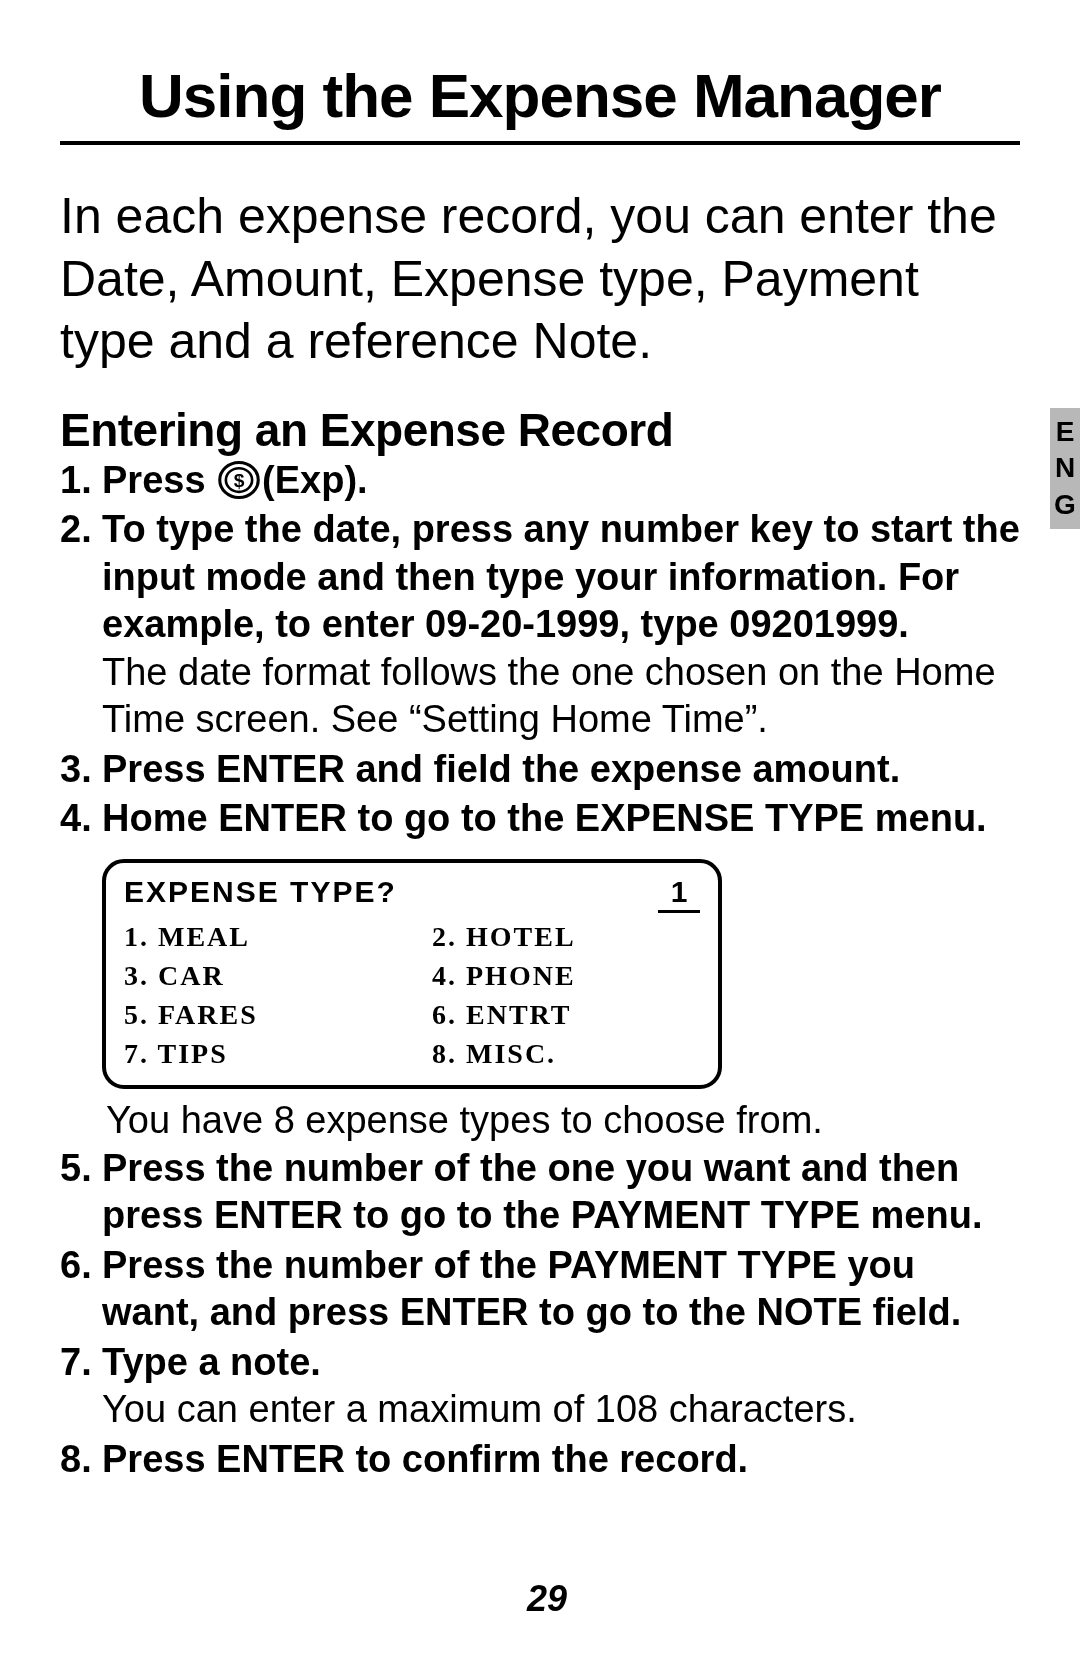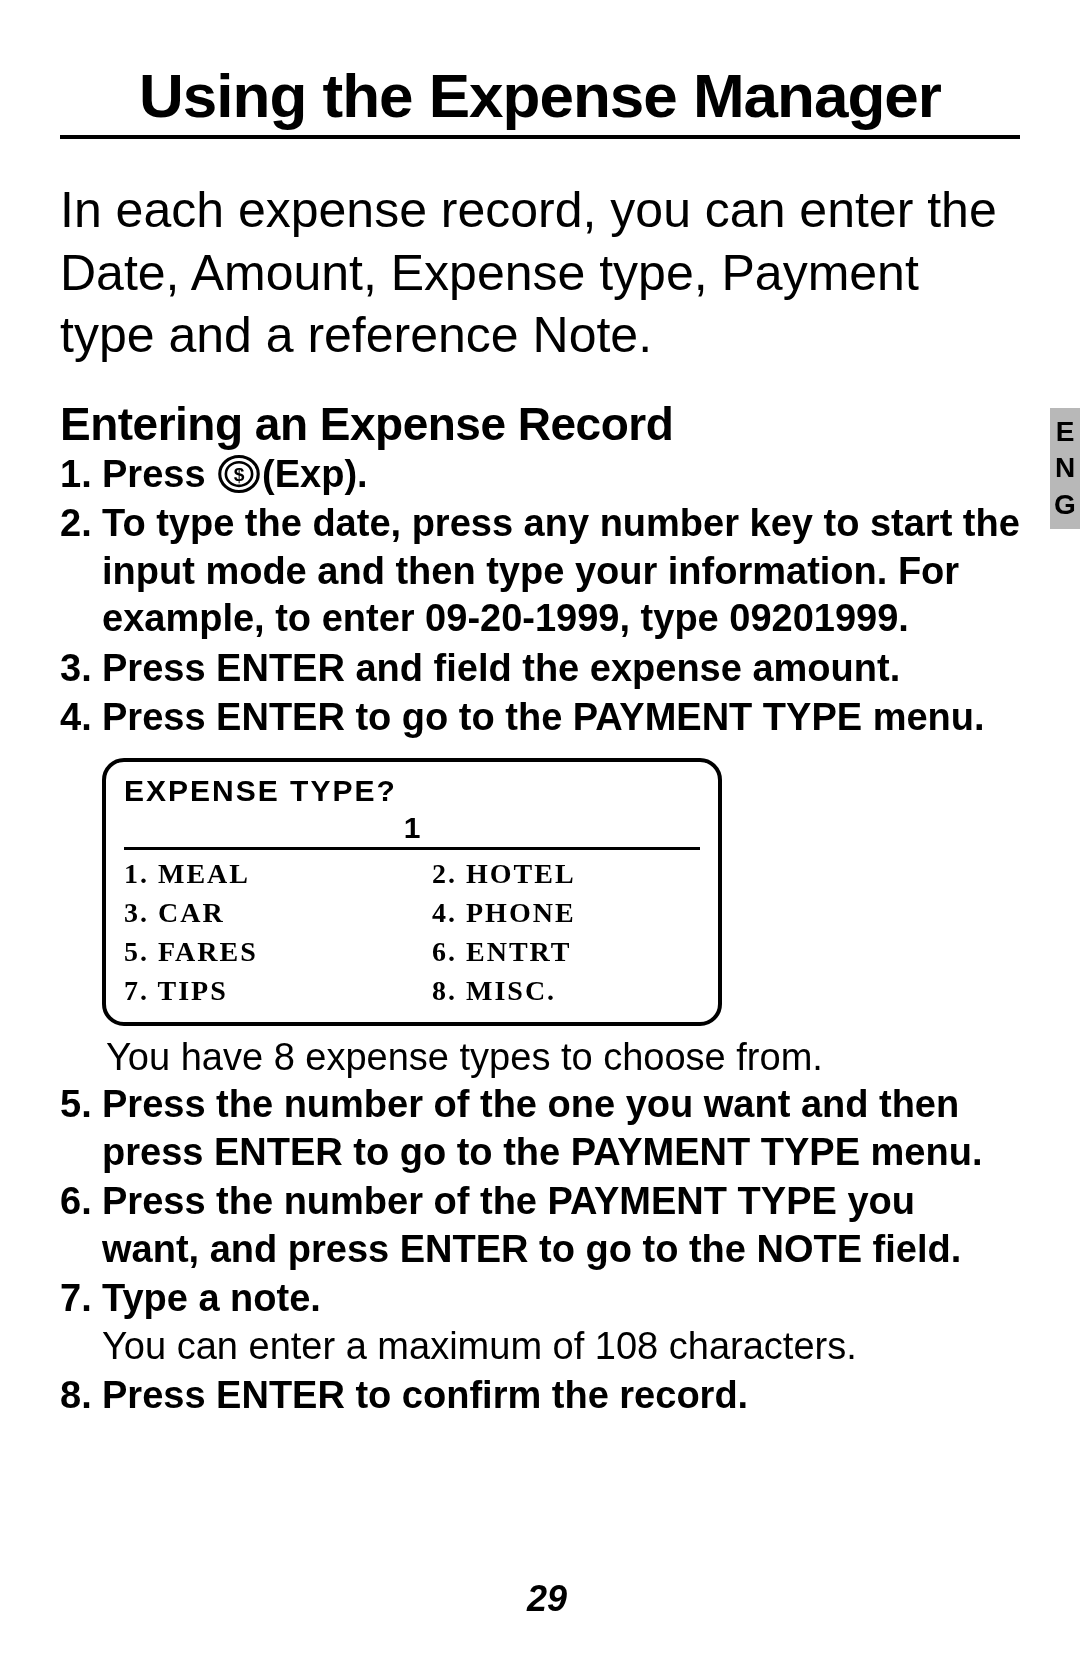--- a/index.html
+++ b/index.html
@@ -8,21 +8,21 @@
     position: relative;
     width: 1080px;
     height: 1660px;
     padding: 60px 60px 40px 60px;
   }
   .title {
     font-size: 62px;
     font-weight: bold;
     text-align: center;
     border-bottom: 4px solid #000;
-    padding-bottom: 4px;
+    padding-bottom: 10px;
     margin-bottom: 40px;
     letter-spacing: -1px;
   }
   .intro {
     font-size: 50px;
     line-height: 1.25;
     margin-bottom: 30px;
   }
   .subhead {
     font-size: 46px;
@@ -59,21 +59,20 @@
     padding: 10px 18px 14px 18px;
     font-family: Arial, Helvetica, sans-serif;
   }
   .lcd-head {
     display: flex;
     justify-content: space-between;
     font-weight: bold;
     font-size: 30px;
     letter-spacing: 2px;
     margin-bottom: 6px;
-    flex-direction: column;
   }
   .lcd-head .slot {
     border-bottom: 3px solid #000;
     min-width: 42px;
     text-align: center;
     letter-spacing: 0;
   }
   .lcd-grid {
     display: grid;
     grid-template-columns: 1fr 1fr;
@@ -131,31 +130,32 @@
               <ellipse cx="24" cy="24" rx="15" ry="13.5" fill="none" stroke="#000" stroke-width="3"></ellipse>
               <text x="24" y="32" text-anchor="middle" font-family="Arial" font-weight="bold" font-size="22">$</text>
             </svg></span><span>(Exp).</span>
       </span>
     </div>
 
     <div class="step">
       <span class="step-num bold">2.</span>
       <span class="step-body">
         <span class="bold">To type the date, press any number key to start the input mode and then type your information. For example, to enter 09-20-1999, type 09201999.</span><br>
+        <span class="normal">The date format follows the one chosen on the Home Time screen. See “Setting Home Time”.</span>
       </span>
     </div>
 
     <div class="step">
       <span class="step-num bold">3.</span>
       <span class="step-body bold">Press ENTER and field the expense amount.</span>
     </div>
 
     <div class="step">
       <span class="step-num bold">4.</span>
-      <span class="step-body bold">Press ENTER to go to the PAYMENT TYPE menu.</span>
+      <span class="step-body bold">Home ENTER to go to the EXPENSE TYPE menu.</span>
     </div>
 
     <div class="lcd-box">
       <div class="lcd-head">
         <span>EXPENSE TYPE?</span>
         <span class="slot">1</span>
       </div>
       <div class="lcd-grid">
         <span>1. MEAL</span>
         <span>2. HOTEL</span>

